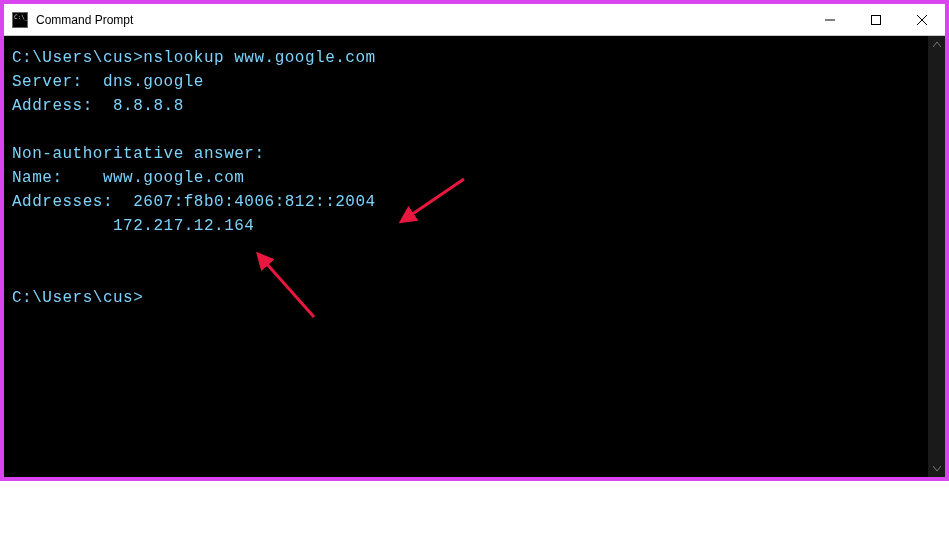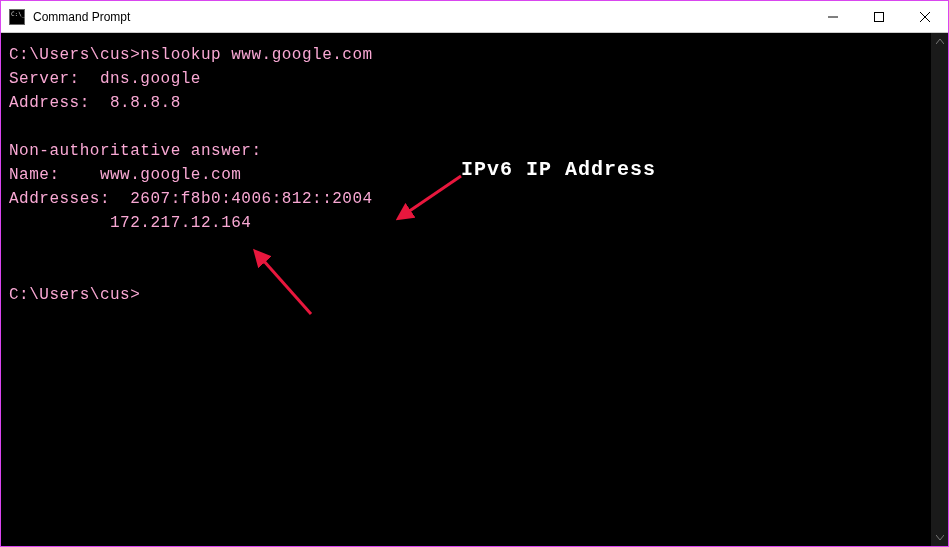--- a/index.html
+++ b/index.html
@@ -6,22 +6,22 @@
     body {
       width: 949px;
       height: 547px;
       background: #fff;
       font-family: 'Consolas', 'Courier New', monospace;
       overflow: hidden;
       position: relative;
     }
     .window {
       width: 949px;
-      height: 547px;
-      border: 1px solid #d946ef;
+      height: 481px;
+      border: 4px solid #d946ef;
       background: #fff;
       display: flex;
       flex-direction: column;
     }
     .titlebar {
       height: 32px;
       background: #fff;
       display: flex;
       align-items: center;
       border-bottom: 1px solid #ccc;
@@ -84,21 +84,21 @@
       display: flex;
       align-items: center;
       justify-content: center;
       color: #888;
       font-size: 8px;
       position: absolute;
     }
     .scrollbar-up { top: 0; }
     .scrollbar-down { bottom: 0; }
     .terminal {
-      color: #f9a8d4;
+      color: #7dd3fc;
       font-size: 16px;
       line-height: 24px;
       padding: 10px 0 0 8px;
       white-space: pre;
       font-family: 'Consolas', 'Courier New', monospace;
       letter-spacing: 0.5px;
     }
     .annotation {
       position: absolute;
       color: #fff;
@@ -144,21 +144,20 @@
 <span>Address:  8.8.8.8</span>
 <span></span>
 <span>Non-authoritative answer:</span>
 <span>Name:    www.google.com</span>
 <span>Addresses:  2607:f8b0:4006:812::2004</span>
 <span>          172.217.12.164</span>
 <span></span>
 <span></span>
 <span>C:\Users\cus&gt;</span></div>
 
-    <div class="annotation" style="left:460px; top:125px;">IPv6 IP Address</div>
 
     <svg class="arrow" style="left:395px; top:135px;" width="75" height="55">
       <defs>
           <marker id="ah1" markerWidth="6" markerHeight="6" refX="1" refY="3" orient="auto">
             <polygon points="0 0, 6 3, 0 6" fill="#e8173d"></polygon>
           </marker>
         </defs>
       <line x1="65" y1="8" x2="12" y2="44" stroke="#e8173d" stroke-width="3" marker-end="url(#ah1)"></line>
     </svg>
 

